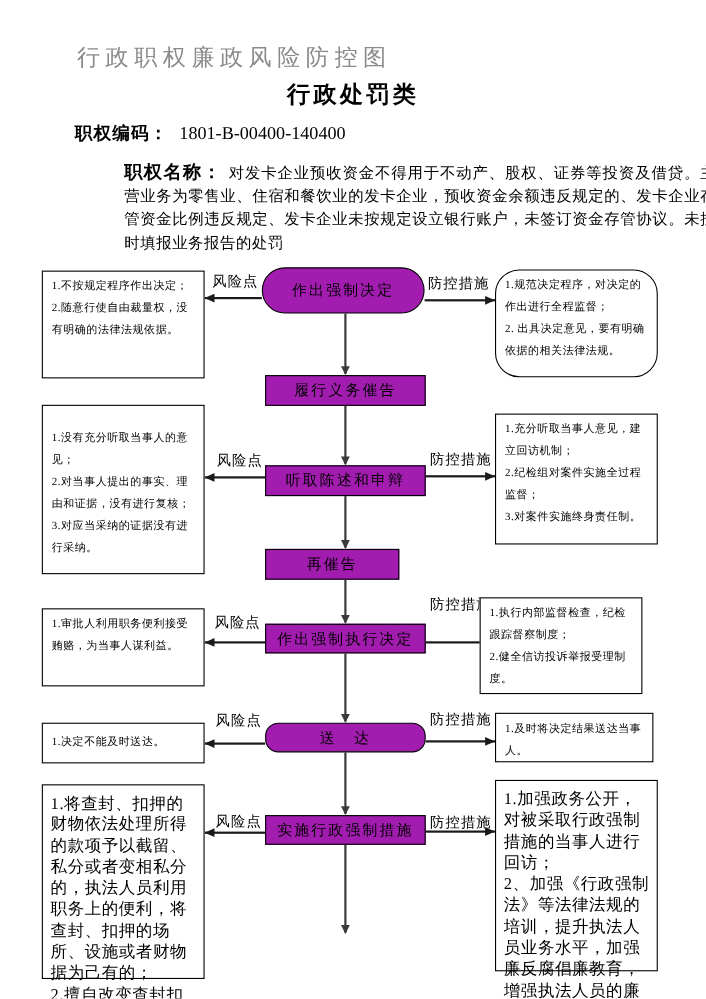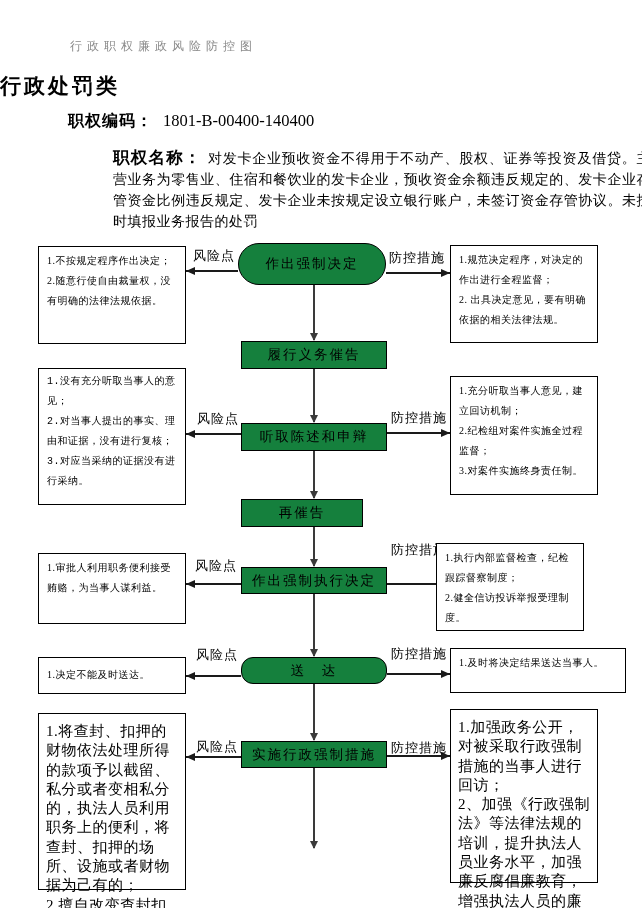--- a/index.html
+++ b/index.html
@@ -1,33 +1,33 @@
 <!DOCTYPE html>
 <html lang="zh"><head>
 <meta charset="utf-8">
 <style>
   html,body{margin:0;padding:0;background:#ffffff;}
   body{width:642px;height:908px;font-family:"Liberation Sans","DejaVu Sans",sans-serif;color:#000;}
   .page{position:relative;width:642px;height:908px;background:#fff;overflow:hidden;}
 
   
-  .doc-title{position:absolute;left:70px;top:38px;font-size:12px;letter-spacing:5px;color:#8a8a8a;
+  .doc-title{position:absolute;left:70px;top:38px;font-size:21px;letter-spacing:5px;color:#8a8a8a;
              font-family:Liberation Sans, sans-serif;}
-  .main-title{position:absolute;left:0;top:72px;width:642px;font-size:21px;
+  .main-title{position:absolute;left:0;top:72px;width:642px;text-align:center;font-size:21px;
               font-weight:bold;letter-spacing:3px;font-family:"Liberation Serif","DejaVu Serif",serif;}
   .code-row{position:absolute;left:68px;top:111px;font-size:16px;}
   .code-label{font-weight:bold;letter-spacing:1px;}
   .code-value{font-family:"Liberation Serif","DejaVu Serif",serif;font-size:16.5px;margin-left:10px;}
   .name-row{position:absolute;left:68px;top:147px;width:538px;font-size:14px;line-height:21px;
             letter-spacing:0.5px;text-align:justify;margin-left:45px;}
   .name-label{font-weight:bold;font-size:16.5px;letter-spacing:1px;line-height:21px;margin-right:6px;}
 
   
   .kai{font-family:"Liberation Serif","DejaVu Serif",serif;}
-  .node{position:absolute;border:1.5px solid #000;background:#15803d;display:flex;align-items:center;
+  .node{position:absolute;border:1.5px solid #000;background:#a21caf;display:flex;align-items:center;
         justify-content:center;font-size:13.5px;letter-spacing:2px;box-sizing:border-box;}
   .stadium{border-radius:22px;}
   .sidebox{position:absolute;border:1.5px solid #000;background:#fff;padding:4px 8px;font-size:10px;
            line-height:20px;letter-spacing:0.5px;box-sizing:border-box;}
   .sidebox.dense{font-size:15px;line-height:19.3px;padding:8px 7px;}
   .flowlabel{position:absolute;font-size:13px;letter-spacing:1px;white-space:nowrap;}
 
   
   .varrow{position:absolute;width:1.5px;background:#3a3a3a;}
   .varrow::after{content:"";position:absolute;left:-3.4px;bottom:-1px;width:0;height:0;
@@ -92,50 +92,50 @@
   <div class="flowlabel kai" style="left:389px;top:249px;">防控措施</div>
   <div class="flowlabel kai" style="left:391px;top:409px;">防控措施</div>
   <div class="flowlabel kai" style="left:391px;top:541px;">防控措施</div>
   <div class="flowlabel kai" style="left:391px;top:645px;">防控措施</div>
   <div class="flowlabel kai" style="left:391px;top:739px;">防控措施</div>
 
   <div class="sidebox kai" style="left:38px;top:246px;width:148px;height:98px;">
     <div>1.不按规定程序作出决定；</div>
     <div>2.随意行使自由裁量权，没有明确的法律法规依据。</div>
   </div>
-  <div class="sidebox kai" style="left:38px;top:368px;width:148px;height:137px;padding-top:3px;font-family:Liberation Mono, monospace;">
+  <div class="sidebox kai" style="left:38px;top:368px;width:148px;height:154px;padding-top:20px;">
     <div>1.没有充分听取当事人的意见；</div>
     <div>2.对当事人提出的事实、理由和证据，没有进行复核；</div>
     <div>3.对应当采纳的证据没有进行采纳。</div>
   </div>
   <div class="sidebox kai" style="left:38px;top:553px;width:148px;height:71px;">
     <div>1.审批人利用职务便利接受贿赂，为当事人谋利益。</div>
   </div>
   <div class="sidebox kai" style="left:38px;top:657px;width:148px;height:37px;padding-top:7px;">
     <div>1.决定不能及时送达。</div>
   </div>
   <div class="sidebox dense kai" style="left:38px;top:713px;width:148px;height:177px;">
     <div>1.将查封、扣押的财物依法处理所得的款项予以截留、私分或者变相私分的，执法人员利用职务上的便利，将查封、扣押的场所、设施或者财物据为己有的；</div>
     <div>2.擅自改变查封扣押措施对象、条件、方式的。</div>
   </div>
 
-  <div class="sidebox kai" style="left:450px;top:245px;width:148px;height:98px;">
+  <div class="sidebox kai" style="left:450px;top:245px;width:148px;height:98px;border-radius:22px;">
     <div>1.规范决定程序，对决定的作出进行全程监督；</div>
     <div>2. 出具决定意见，要有明确依据的相关法律法规。</div>
   </div>
   <div class="sidebox kai" style="left:450px;top:376px;width:148px;height:119px;">
     <div>1.充分听取当事人意见，建立回访机制；</div>
     <div>2.纪检组对案件实施全过程监督；</div>
     <div>3.对案件实施终身责任制。</div>
   </div>
   <div class="sidebox kai" style="left:436px;top:543px;width:148px;height:88px;">
     <div>1.执行内部监督检查，纪检跟踪督察制度；</div>
     <div>2.健全信访投诉举报受理制度。</div>
   </div>
-  <div class="sidebox kai" style="left:450px;top:648px;width:176px;height:45px;">
+  <div class="sidebox kai" style="left:450px;top:648px;width:144px;height:45px;">
     <div>1.及时将决定结果送达当事人。</div>
   </div>
   <div class="sidebox dense kai" style="left:450px;top:709px;width:148px;height:174px;">
     <div>1.加强政务公开，对被采取行政强制措施的当事人进行回访；</div>
     <div>2、加强《行政强制法》等法律法规的培训，提升执法人员业务水平，加强廉反腐倡廉教育，增强执法人员的廉政自律意识。</div>
   </div>
 
 </div>
 
 </body></html>

